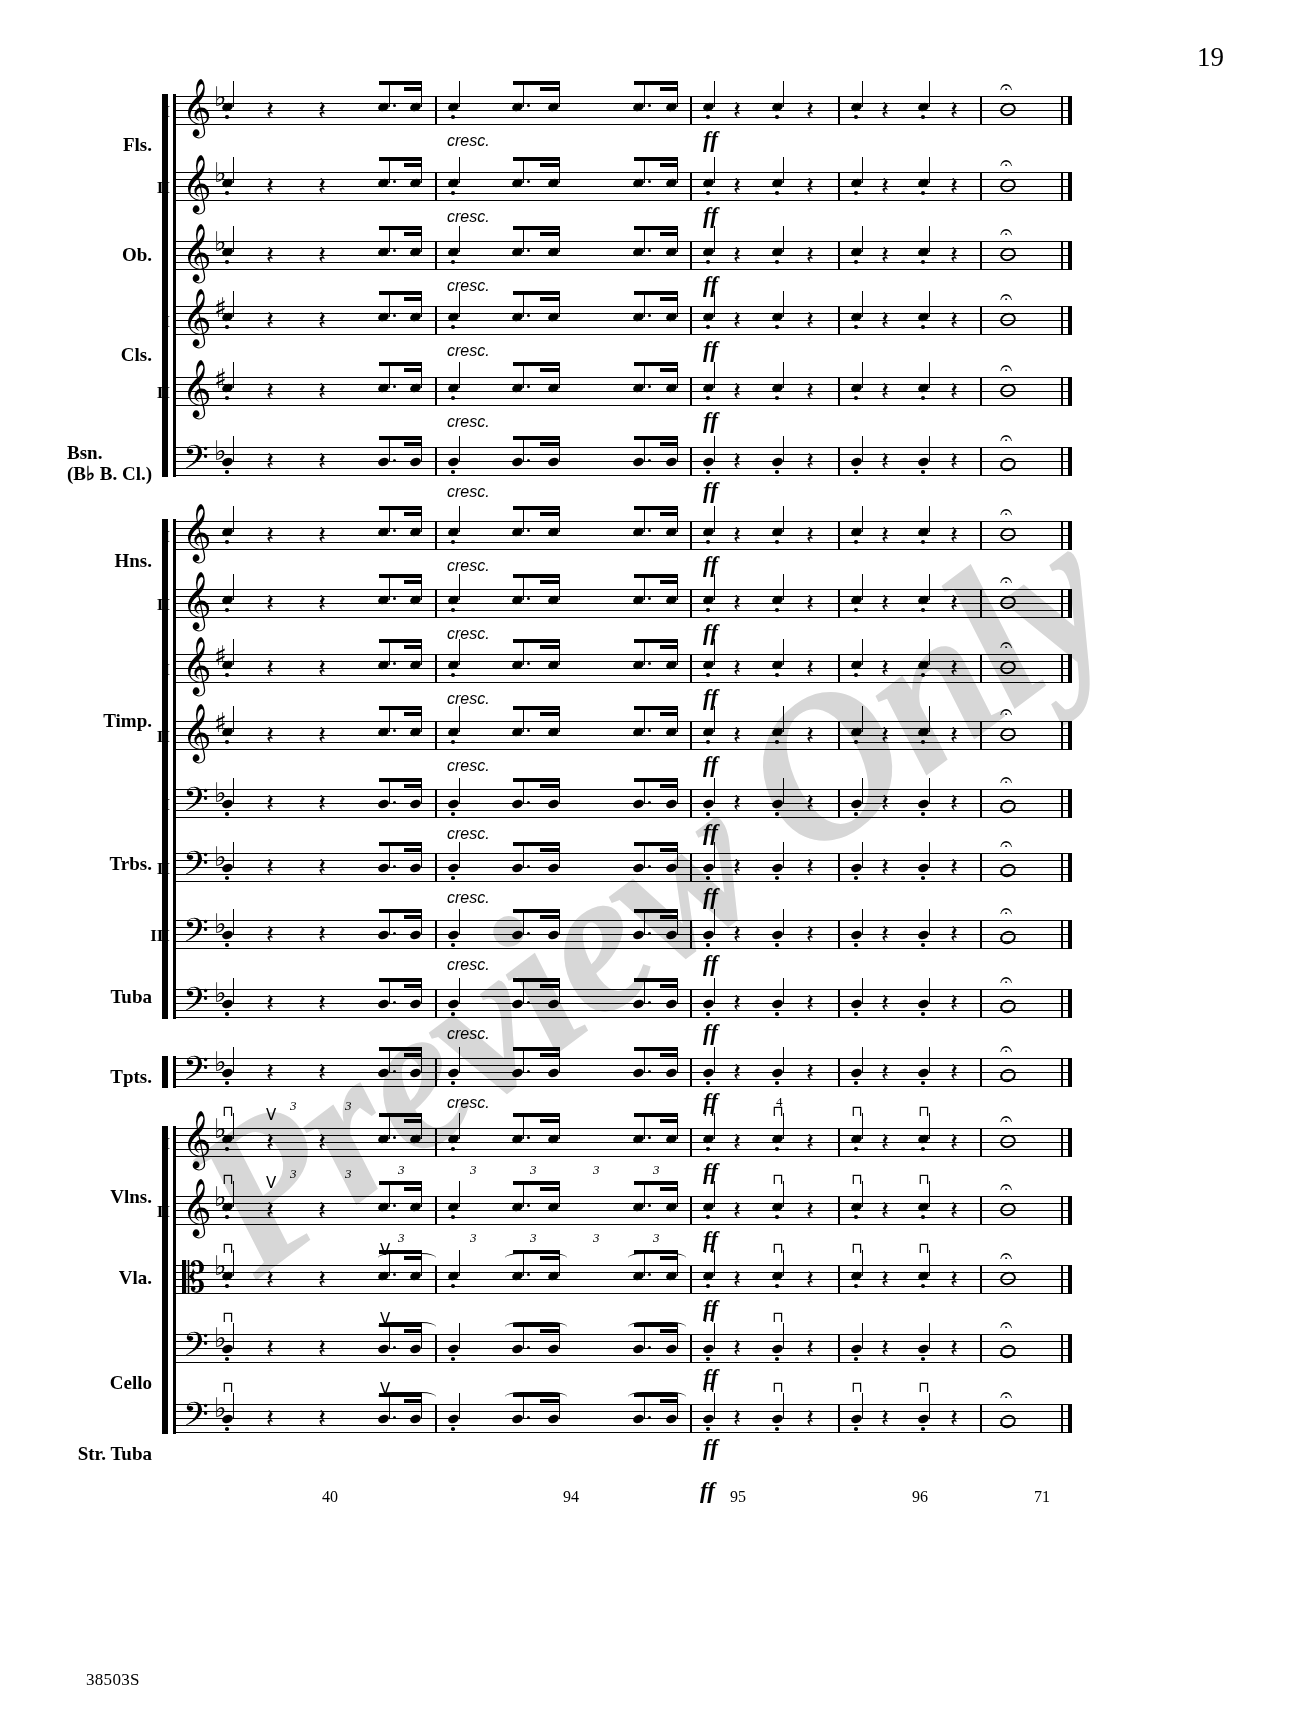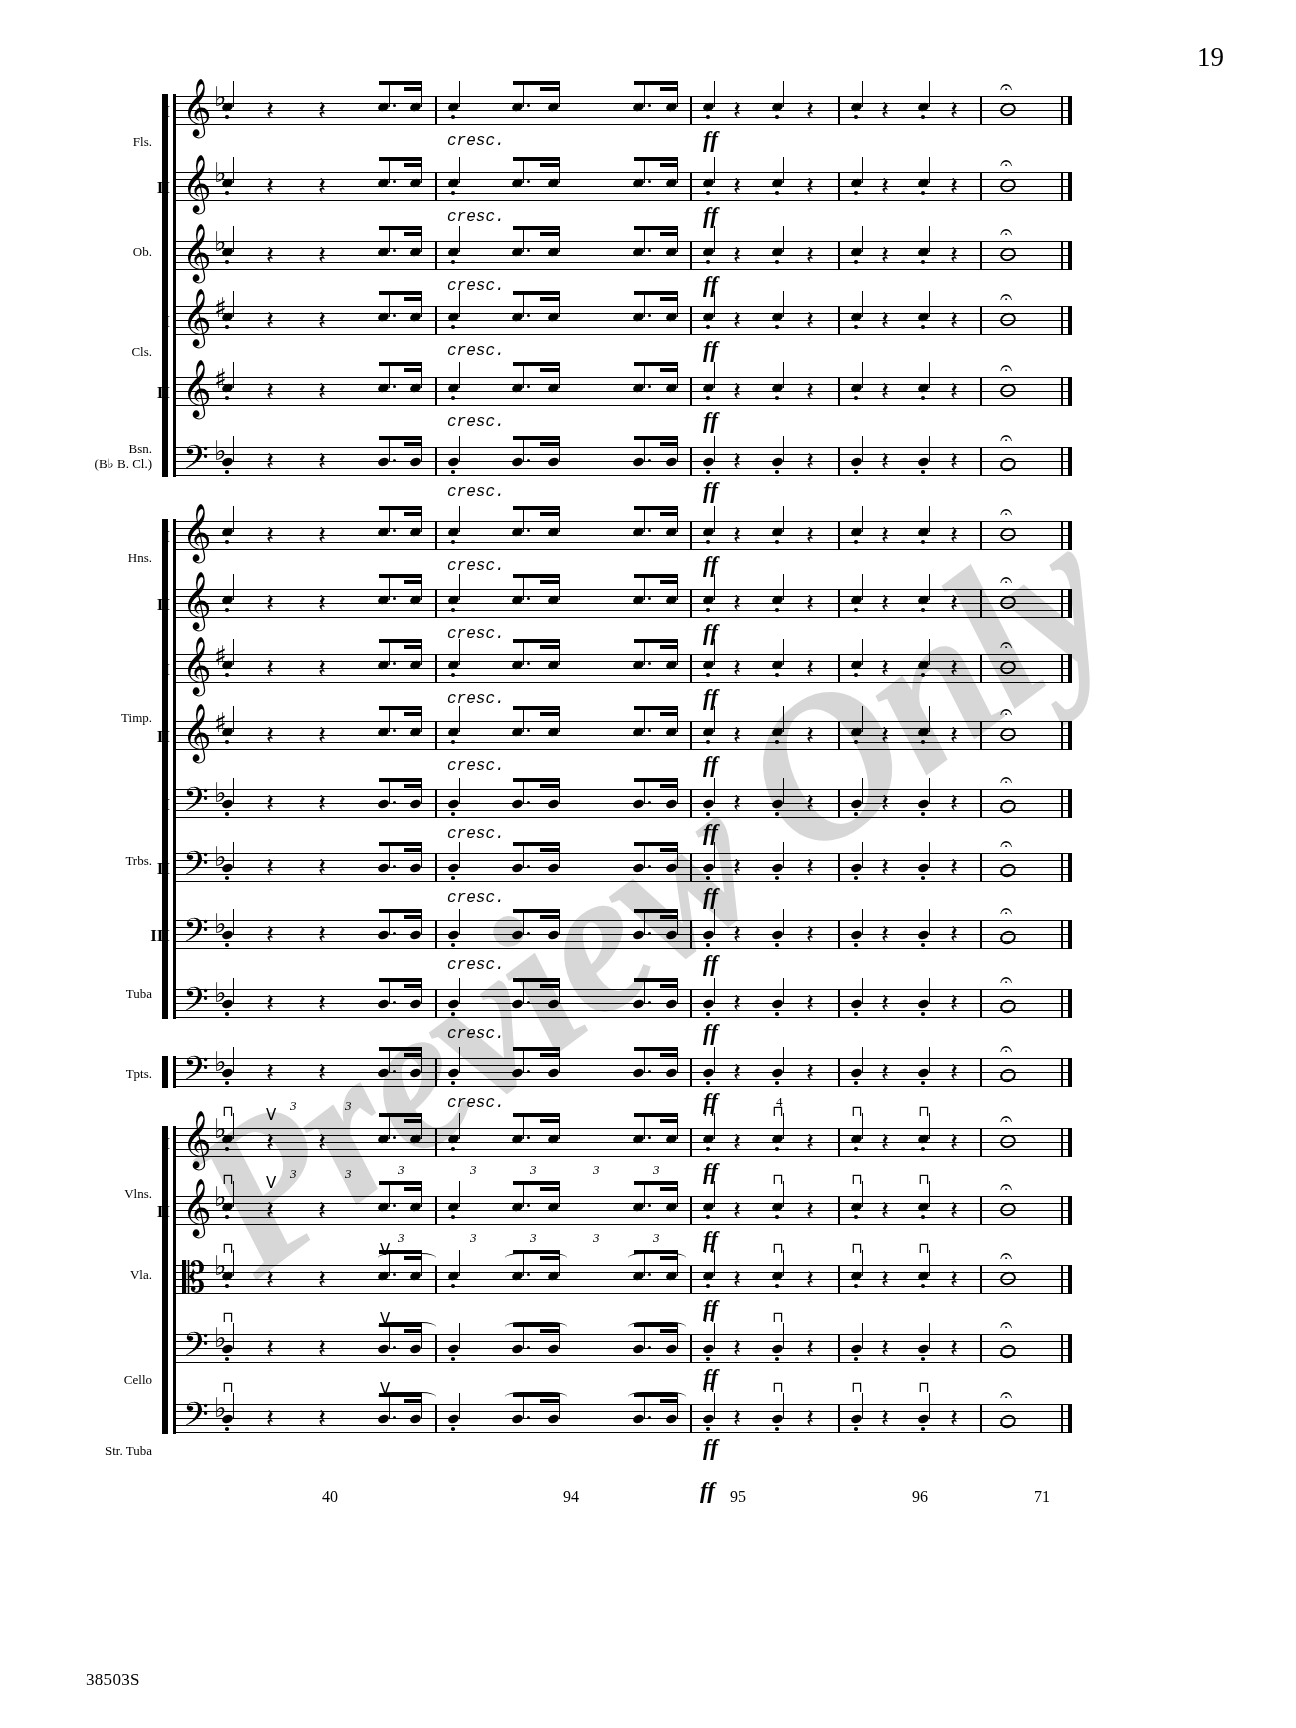--- a/index.html
+++ b/index.html
@@ -47,24 +47,23 @@
     background:#000;
     width:6px;
   }
   .brace-line{
     position:absolute;background:#000;width:3px;
   }
   
   .instname{
     position:absolute;
     font-family:"Liberation Serif",serif;
-    font-weight:normal;
-    font-size:13px;
+    font-weight:bold;
+    font-size:19px;
     color:#000;
-    text-align:right;
     white-space:nowrap;
   }
   .instname.two-line{ line-height:1.12; }
   .partnum{
     position:absolute;
     font-family:"Liberation Serif",serif;
     font-weight:bold;
     font-size:17px;
     color:#000;
     text-align:right;
@@ -93,21 +92,21 @@
     font-size:27px;color:#000;line-height:1;
   }
   .dyn{
     position:absolute;
     font-family:"Liberation Serif",serif;
     font-style:italic;font-weight:bold;
     font-size:23px;color:#000;
   }
   .cresc{
     position:absolute;
-    font-family:Liberation Mono, monospace;
+    font-family:Liberation Sans, sans-serif;
     font-style:italic;
     font-size:16px;color:#000;
   }
   .measnum{
     position:absolute;
     font-family:"Liberation Serif",serif;
     font-size:16px;color:#000;
   }
   .rest{
     position:absolute;

